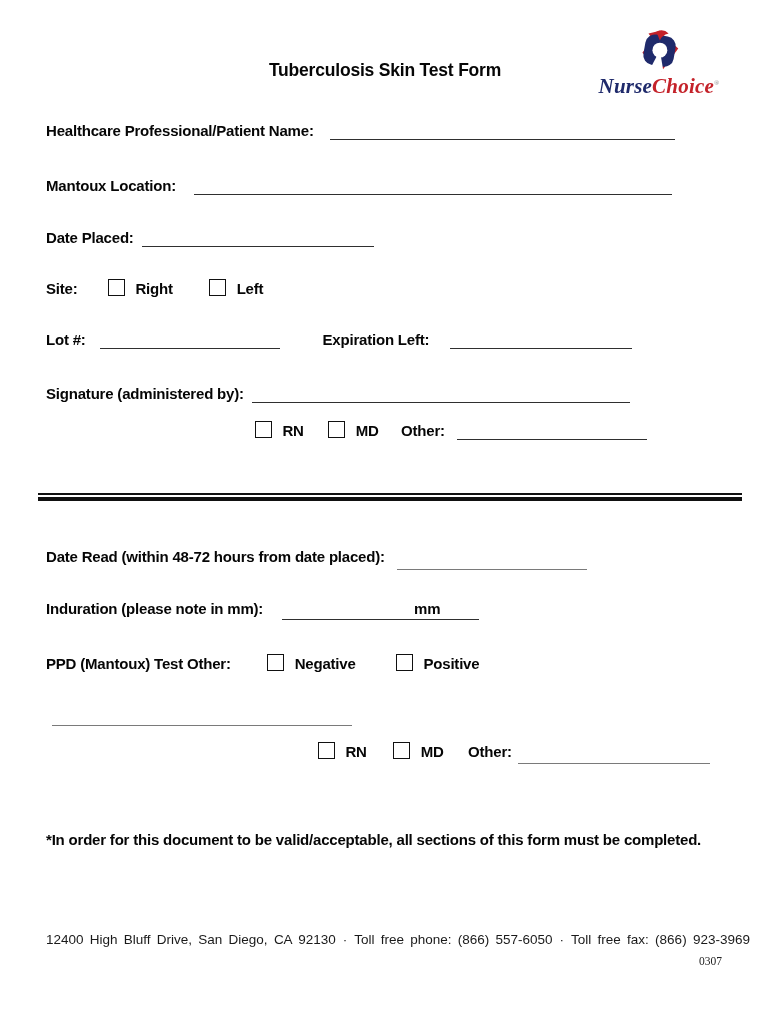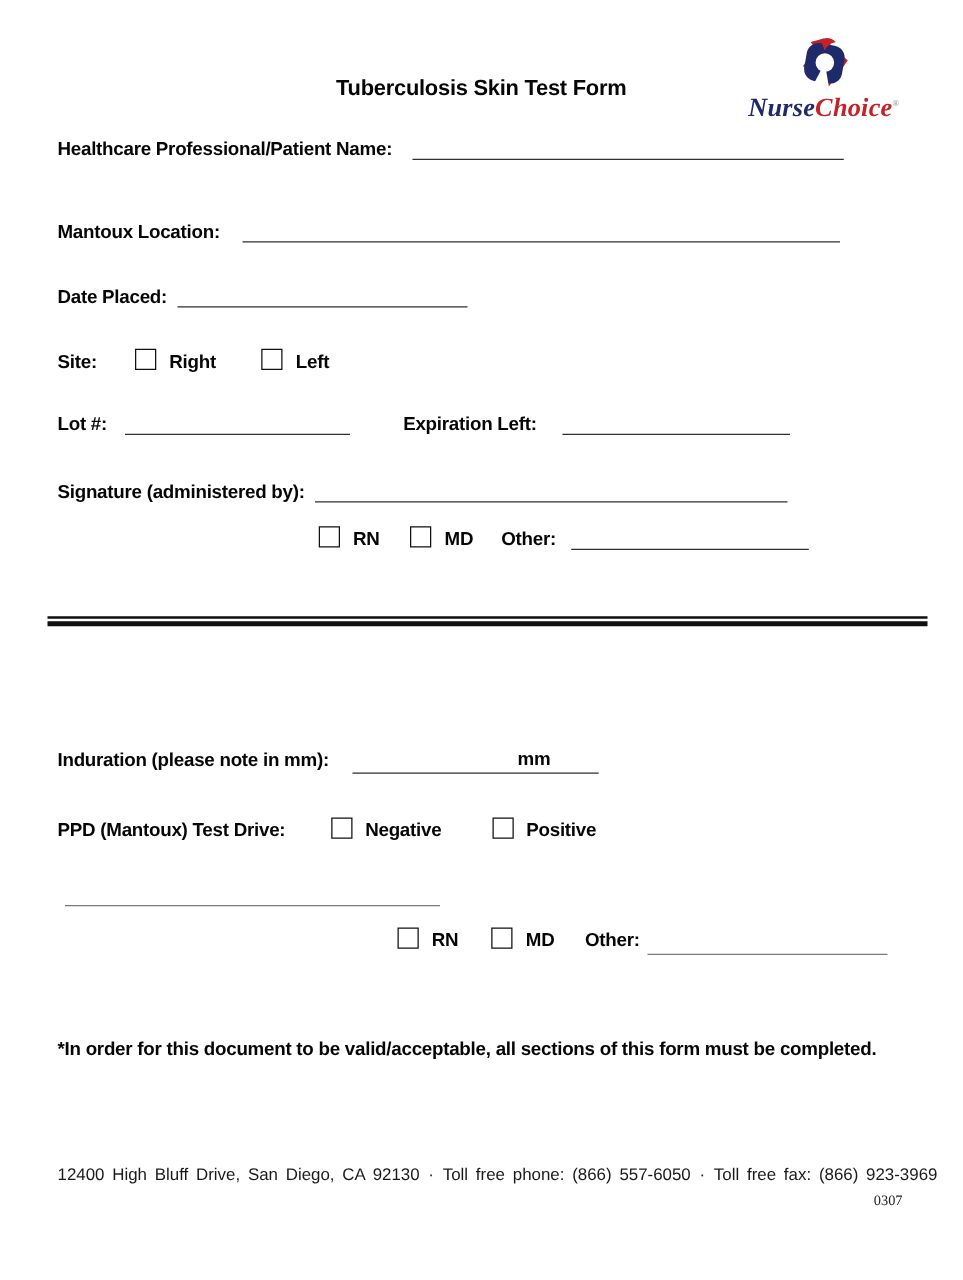--- a/index.html
+++ b/index.html
@@ -72,21 +72,21 @@
       <path d="M25 1 L47 21 L28 47 L6 26 Z" fill="#c4222a"></path>
       <path d="M13 4 L25 1 L20 14 Z" fill="#c4222a"></path>
       <rect x="8" y="6" width="35" height="35" rx="11" transform="rotate(10 25 24)" fill="#1f2a6b"></rect>
       <circle cx="26" cy="23" r="8.5" fill="#ffffff"></circle>
       <path d="M26 23 L14 46 L30 47 Z" fill="#ffffff"></path>
       <path d="M22 2 Q30 -2 36 4 Q28 6 26 12 Z" fill="#c4222a"></path>
     </svg>
     <span class="logo-text"><span class="logo-nurse">Nurse</span><span class="logo-choice">Choice</span><span class="logo-reg">®</span></span>
   </div>
 
-  <div class="row" style="top:110px;left:46px;">
+  <div class="row" style="top:121px;left:46px;">
     <span class="lbl">Healthcare Professional/Patient Name:</span>
     <span class="fline" style="width:345px;margin-left:12px;"></span>
   </div>
 
   <div class="row" style="top:176px;left:46px;">
     <span class="lbl">Mantoux Location:</span>
     <span class="fline" style="width:478px;margin-left:14px;"></span>
   </div>
 
   <div class="row" style="top:228px;left:46px;">
@@ -118,28 +118,32 @@
     <span class="cbx"></span>
     <span class="lbl" style="margin-left:6px;">RN</span>
     <span class="cbx" style="margin-left:20px;"></span>
     <span class="lbl" style="margin-left:6px;">MD</span>
     <span class="lbl" style="margin-left:18px;">Other:</span>
     <span class="fline" style="width:190px;margin-left:8px;"></span>
   </div>
 
   <div class="divider"></div>
 
+  <div class="row" style="top:547px;left:46px;">
+    <span class="lbl">Date Read (within 48-72 hours from date placed):</span>
+    <span class="fline gray" style="width:190px;margin-left:8px;transform:translateY(8px);"></span>
+  </div>
 
   <div class="row" style="top:599px;left:46px;">
     <span class="lbl">Induration (please note in mm):</span>
     <span class="fline mm-wrap" style="width:197px;margin-left:14px;transform:translateY(6px);"><span class="mm-unit">mm</span></span>
   </div>
 
   <div class="row" style="top:652px;left:46px;">
-    <span class="lbl">PPD (Mantoux) Test Drive:</span>
+    <span class="lbl">PPD (Mantoux) Test Other:</span>
     <span class="cbx" style="margin-left:32px;"></span>
     <span class="lbl" style="margin-left:6px;">Negative</span>
     <span class="cbx" style="margin-left:36px;"></span>
     <span class="lbl" style="margin-left:6px;">Positive</span>
   </div>
 
   <div class="row" style="top:705px;left:46px;">
     <span class="fline gray" style="width:300px;margin-left:6px;transform:translateY(6px);"></span>
   </div>
 

